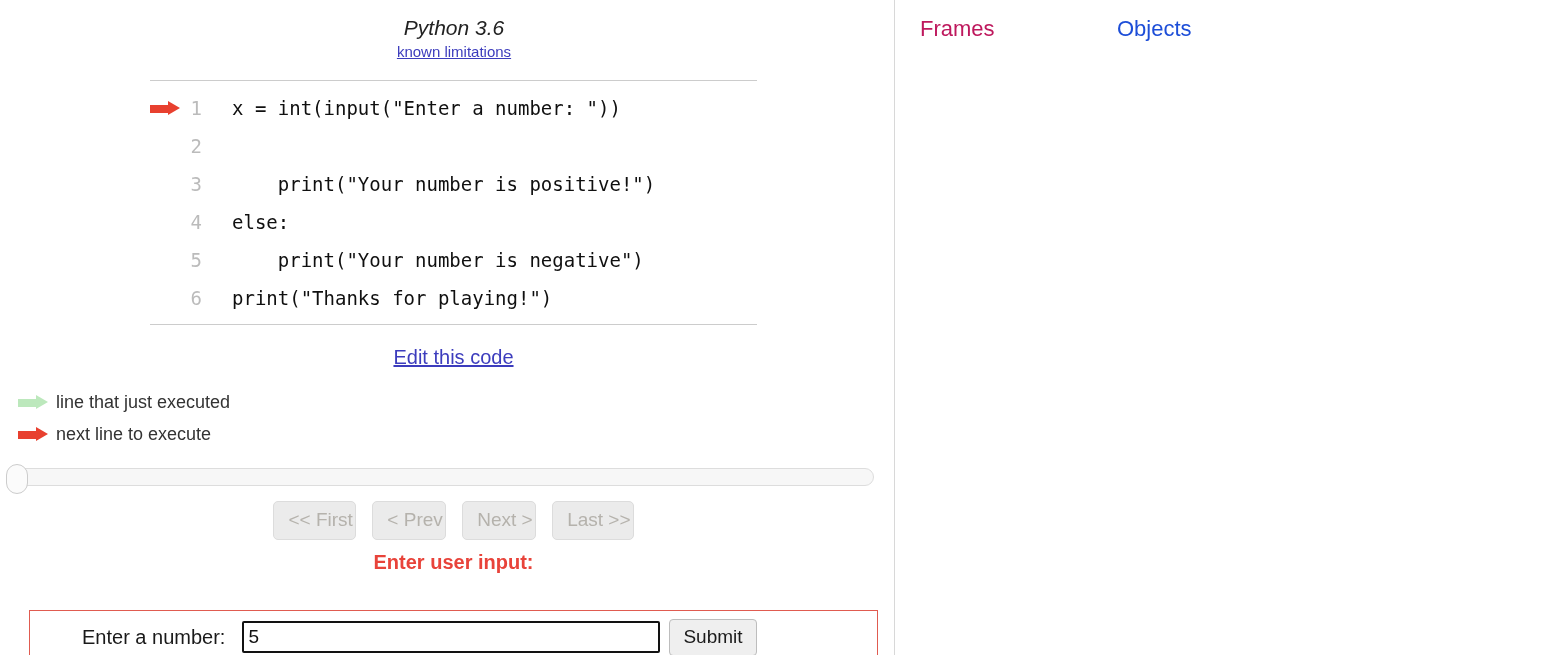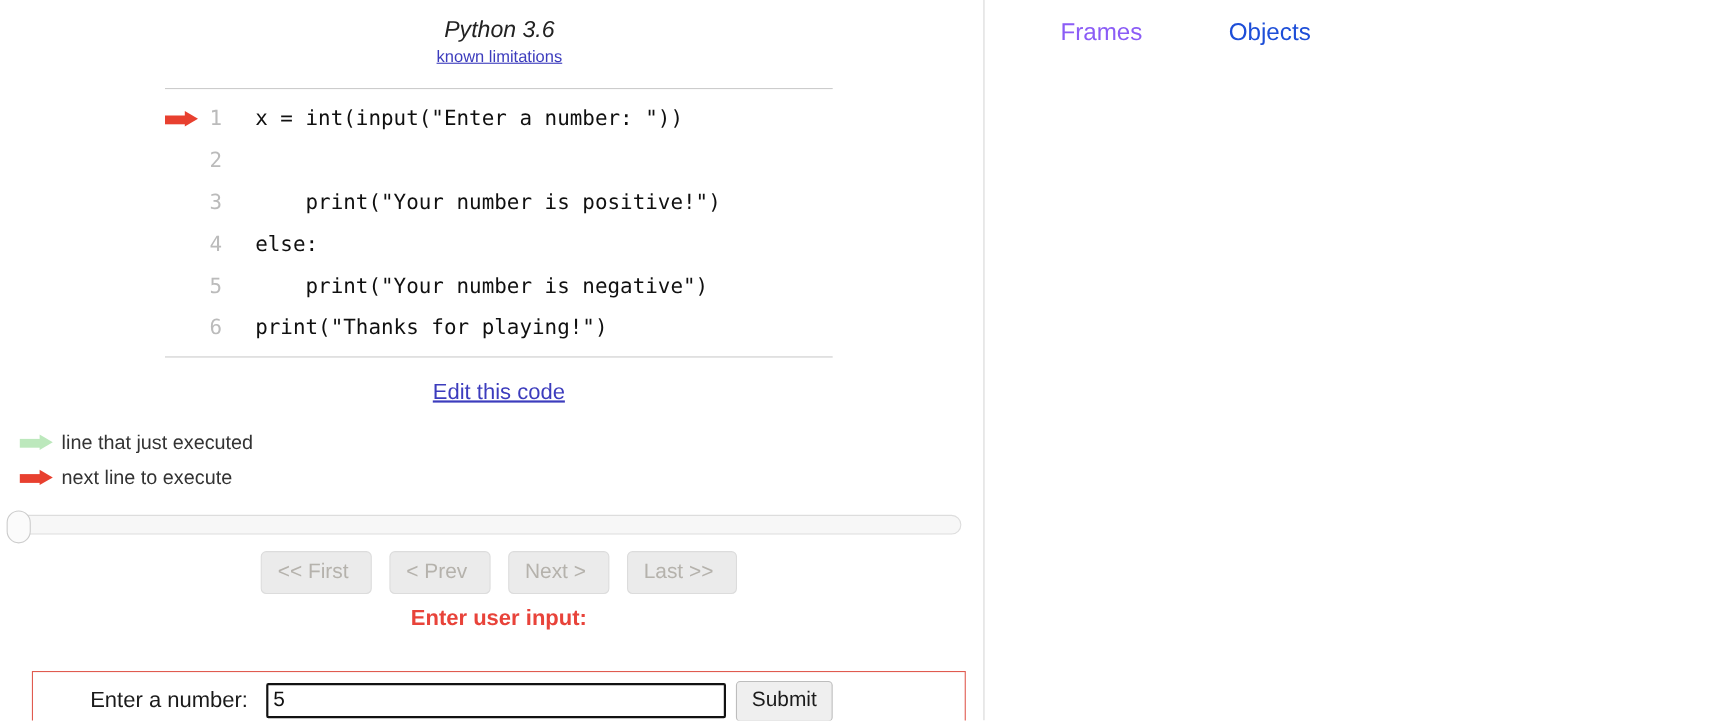--- a/index.html
+++ b/index.html
@@ -186,21 +186,21 @@
     text-align: center;
   }
   .nav-btn {
     display: inline-block;
     font-family: "Liberation Sans", sans-serif;
     font-size: 19px;
     color: #b5b2ac;
     background: #ebebeb;
     border: 1px solid #dcdcdc;
     border-radius: 5px;
-    padding: 7px 20px 8px 14px;
+    padding: 7px 2px 8px 14px;
     margin: 0 6px;
     cursor: default;
   }
 
   
   #input-prompt {
     position: absolute;
     left: 150px;
     top: 551px;
     width: 607px;
@@ -273,22 +273,21 @@
     left: 895px;
     top: 0;
     width: 669px;
     height: 655px;
   }
   #frames-heading {
     position: absolute;
     left: 25px;
     top: 16px;
     font-size: 22px;
-    color: #8b5cf6;
-    margin-left: 44px;
+    color: #be185d;
   }
   #objects-heading {
     position: absolute;
     left: 222px;
     top: 16px;
     font-size: 22px;
     color: #1d4ed8;
   }
 </style>
 </head>

